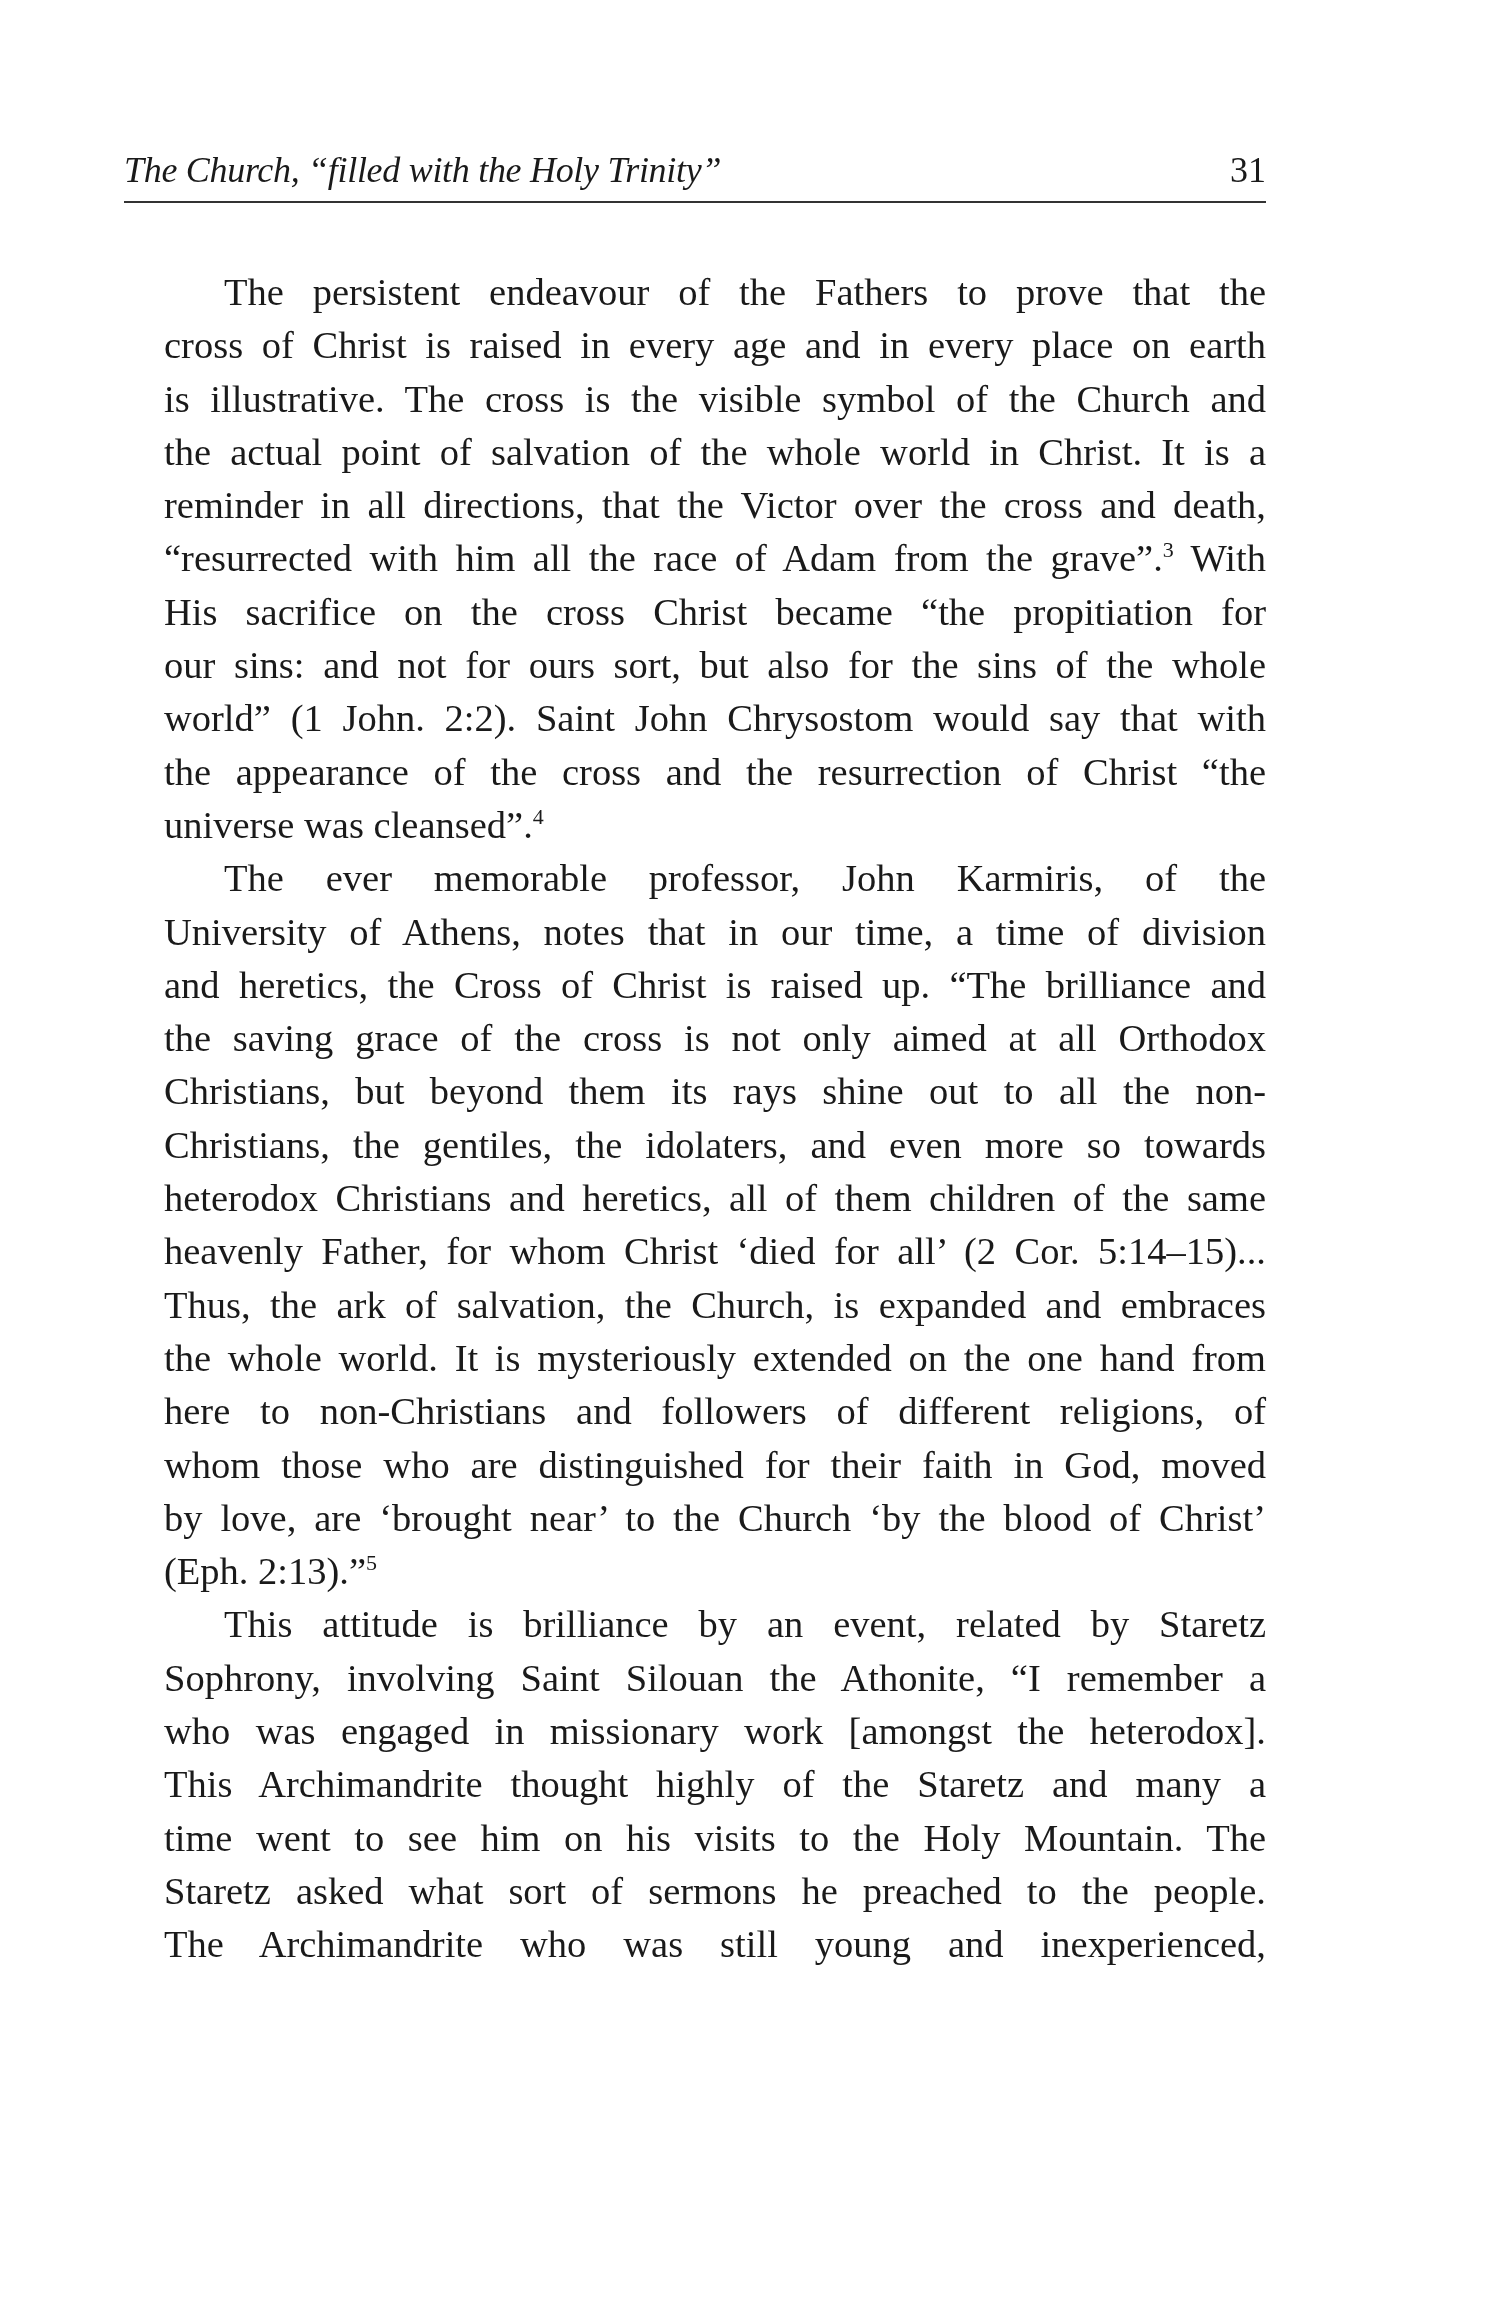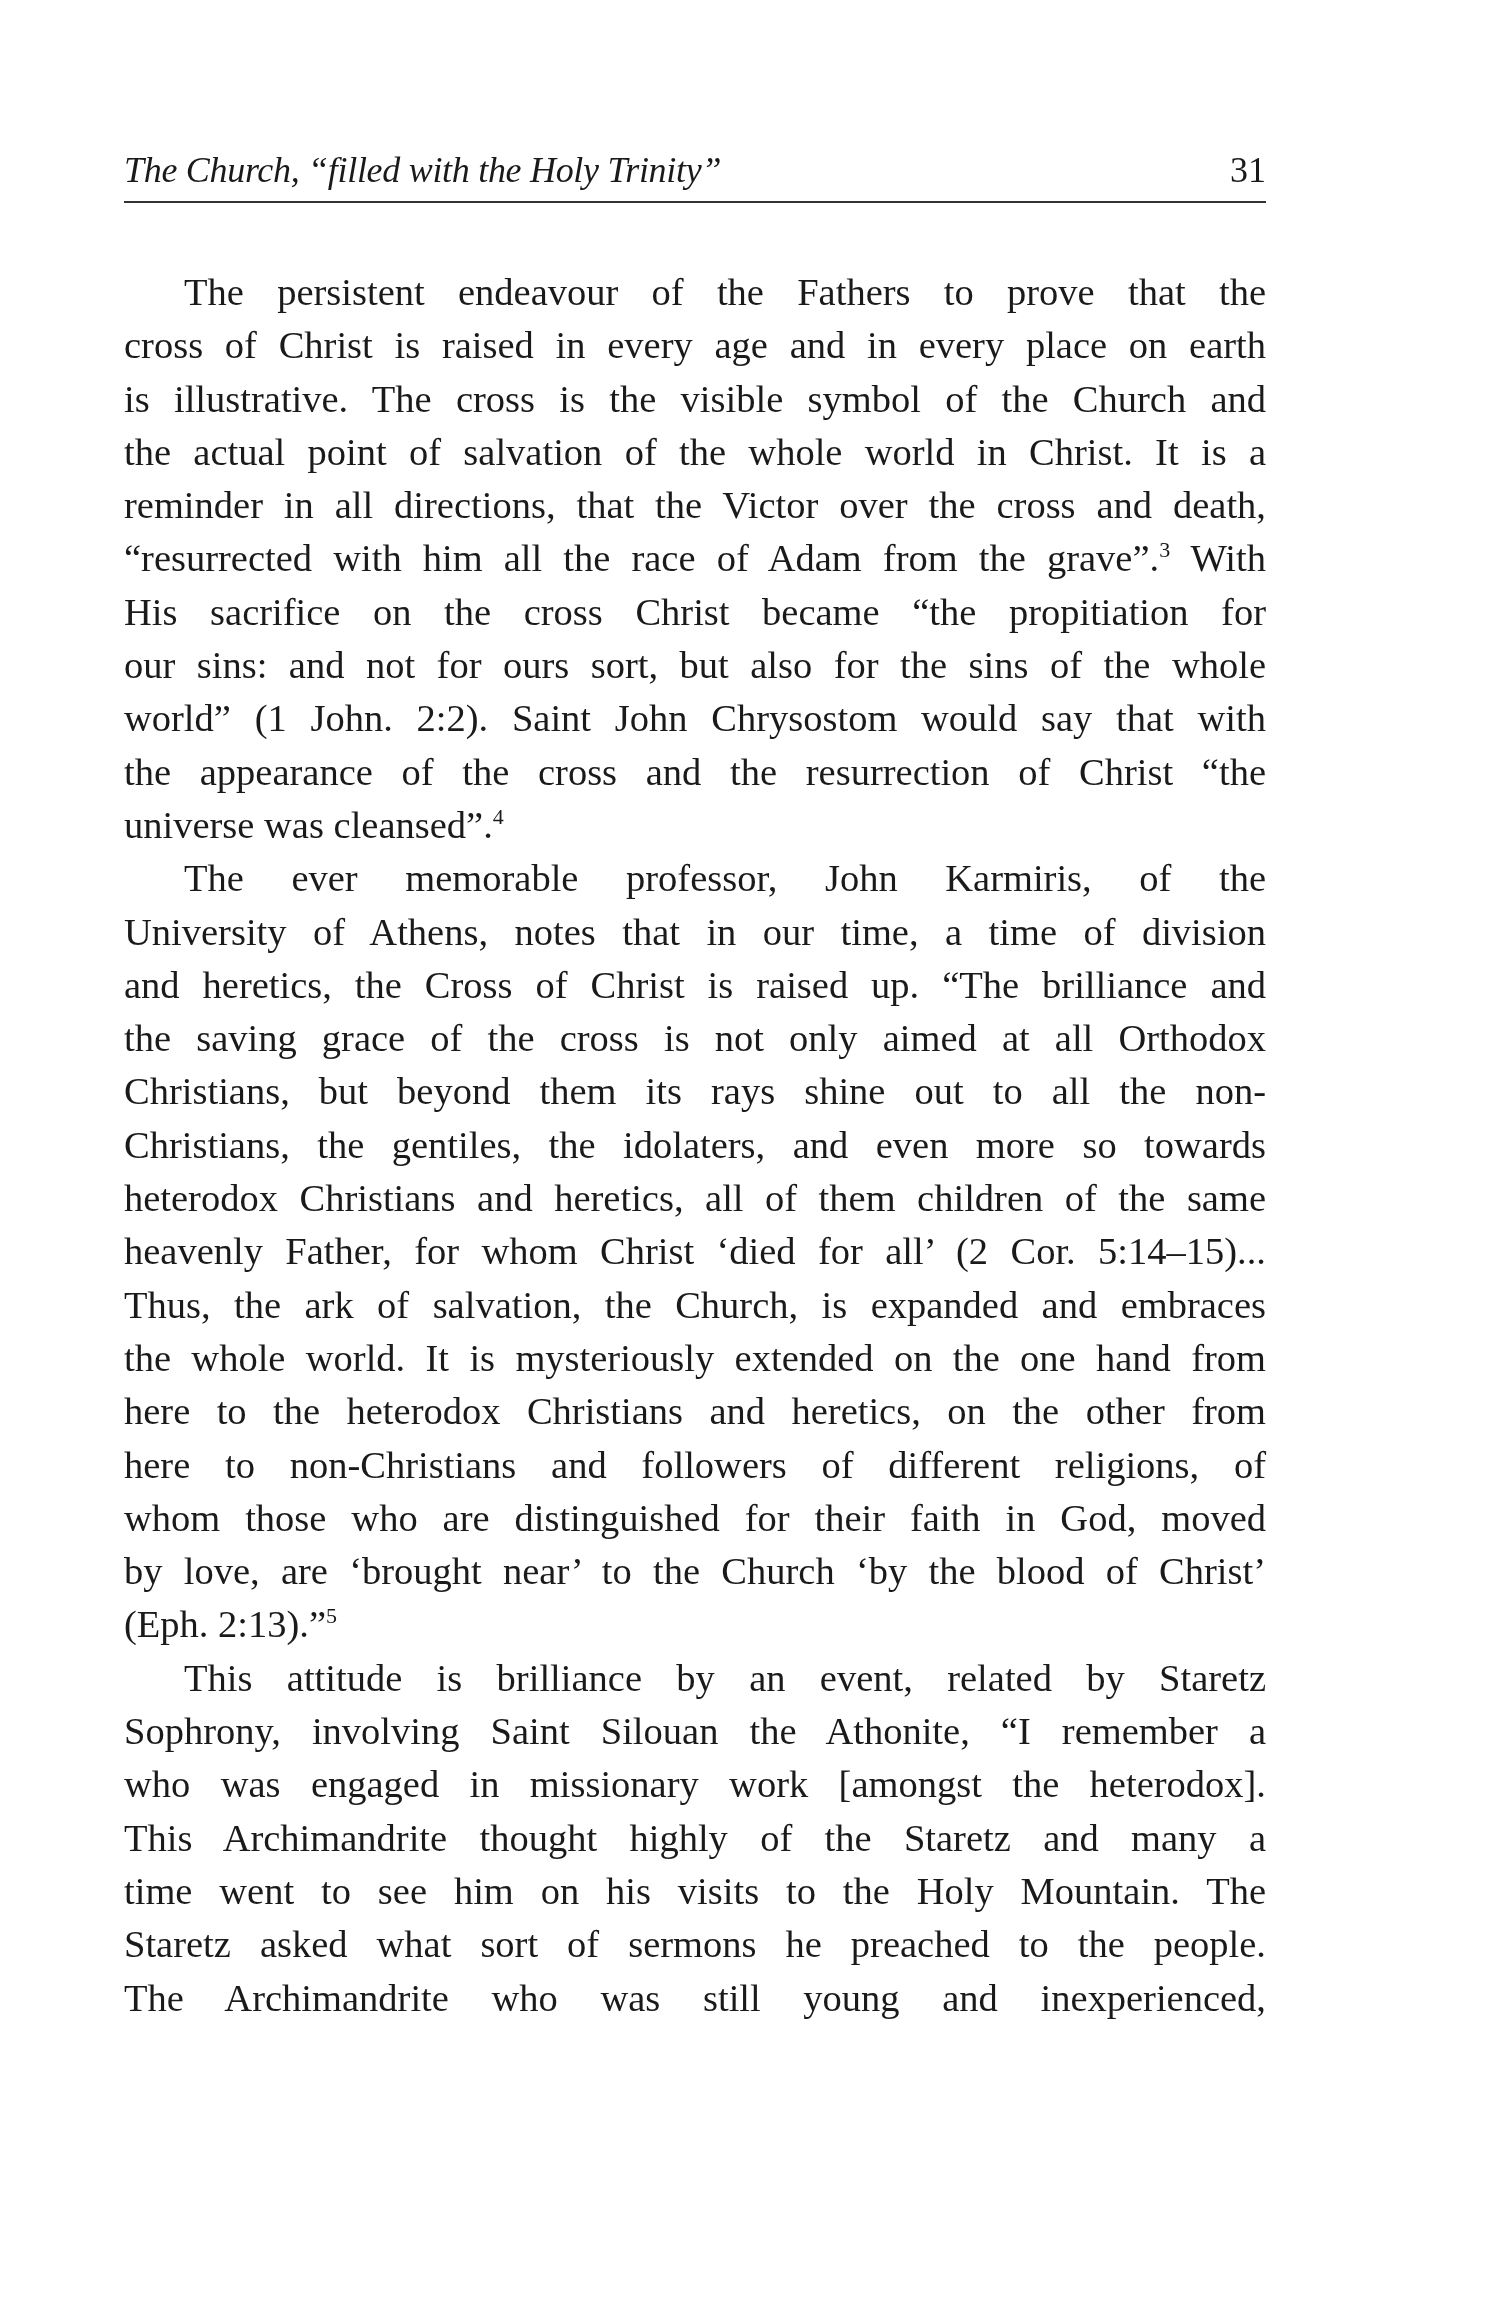--- a/index.html
+++ b/index.html
@@ -63,20 +63,21 @@
     .para {
       margin: 0;
       text-indent: 0;
     }
     .line {
       display: block;
       text-align: justify;
       text-align-last: justify;
       white-space: nowrap;
       overflow: visible;
+      margin-left: 40px;
     }
     .line.last {
       text-align-last: left;
     }
     sup.fn {
       font-size: 22px;
       line-height: 0;
       vertical-align: 14px;
     }
   </style>
@@ -108,21 +109,20 @@
         <span class="line" style="padding-left: 60px;"><span>The ever memorable professor, John Karmiris, of the</span></span>
         <span class="line"><span>University of Athens, notes that in our time, a time of division</span></span>
         <span class="line"><span>and heretics, the Cross of Christ is raised up. “The brilliance and</span></span>
         <span class="line"><span>the saving grace of the cross is not only aimed at all Orthodox</span></span>
         <span class="line"><span>Christians, but beyond them its rays shine out to all the non-</span></span>
         <span class="line"><span>Christians, the gentiles, the idolaters, and even more so towards</span></span>
         <span class="line"><span>heterodox Christians and heretics, all of them children of the same</span></span>
         <span class="line"><span>heavenly Father, for whom Christ ‘died for all’ (2 Cor. 5:14–15)...</span></span>
         <span class="line"><span>Thus, the ark of salvation, the Church, is expanded and embraces</span></span>
         <span class="line"><span>the whole world. It is mysteriously extended on the one hand from</span></span>
-        <span class="line"><span>here to the heterodox Christians and heretics, on the other from</span></span>
         <span class="line"><span>here to non-Christians and followers of different religions, of</span></span>
         <span class="line"><span>whom those who are distinguished for their faith in God, moved</span></span>
         <span class="line"><span>by love, are ‘brought near’ to the Church ‘by the blood of Christ’</span></span>
         <span class="line last"><span>(Eph. 2:13).”</span><sup class="fn">5</sup></span>
       </div>
       <div class="para">
         <span class="line" style="padding-left: 60px;"><span>This attitude is brilliance by an event, related by Staretz</span></span>
         <span class="line"><span>Sophrony, involving Saint Silouan the Athonite, “I remember a</span></span>
         <span class="line"><span>who was engaged in missionary work [amongst the heterodox].</span></span>
         <span class="line"><span>This Archimandrite thought highly of the Staretz and many a</span></span>

